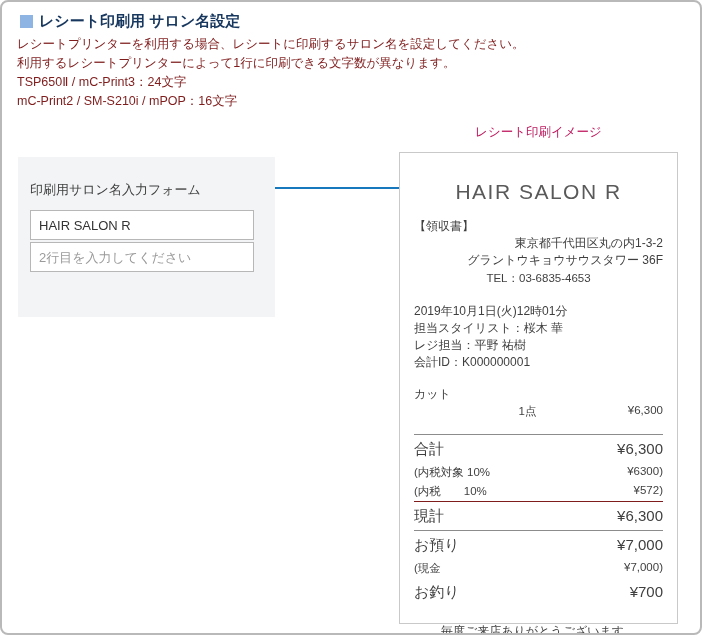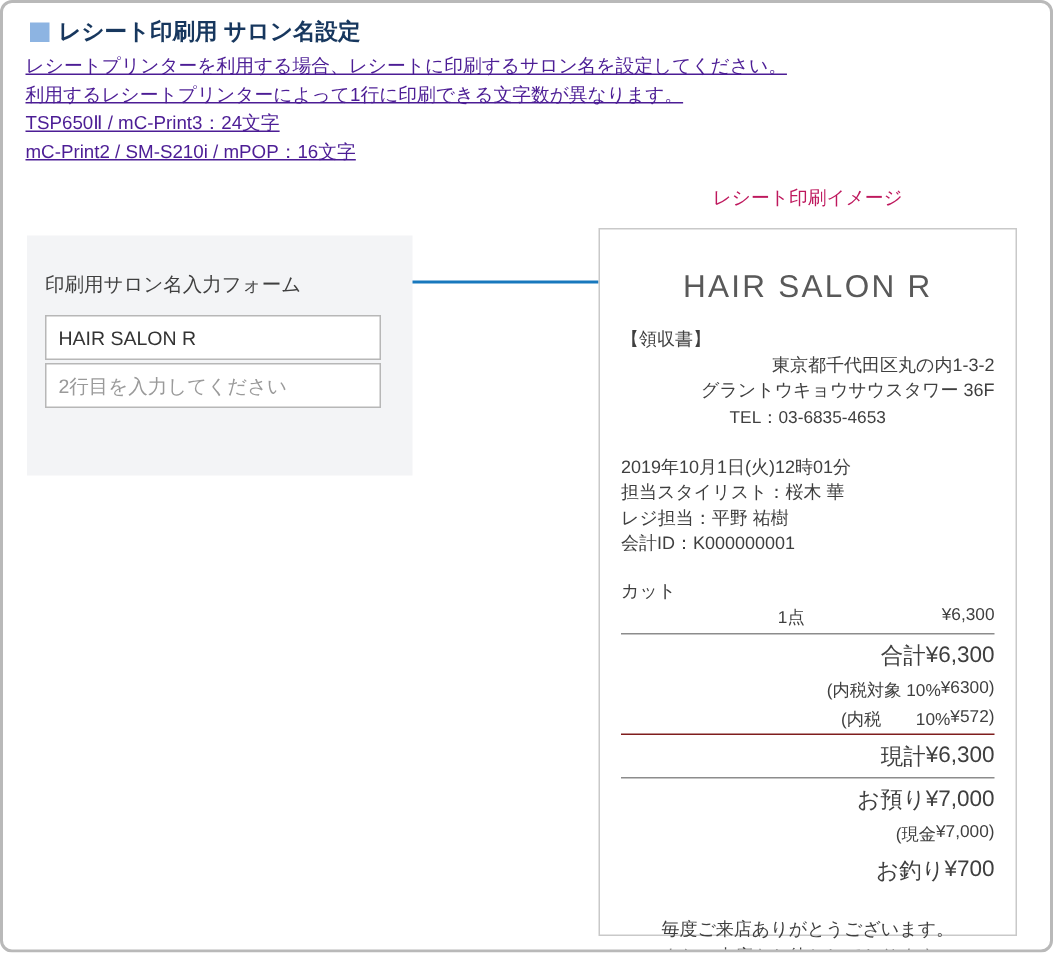--- a/index.html
+++ b/index.html
@@ -22,21 +22,21 @@
     position:absolute; left:18px; top:10px;
     display:flex; align-items:center;
     font-size:15px; font-weight:bold; color:#17375e;
   }
   .title-square {
     display:inline-block; width:13px; height:13px;
     background:#8db4e2; margin-right:6px;
   }
   .desc {
     position:absolute; left:15px; top:33px;
-    font-size:12.5px; color:#4c1d95; line-height:19px;text-decoration:underline;
+    font-size:12.5px; color:#7f1d1d; line-height:19px;
   }
   
   .form-panel {
     position:absolute; left:16px; top:155px;
     width:257px; height:160px;
     background:#f3f4f6;
     padding:24px 12px 0 12px;
   }
   .form-title {
     font-size:13px; font-weight:normal; color:#3f3f3f;
@@ -85,25 +85,25 @@
   }
   .r-doctype { margin-top:14px; text-align:left; font-size:12px; }
   .r-center  { text-align:right; line-height:17px; font-size:12px; }
   .r-tel     { text-align:center; font-size:11.5px; margin-top:2px; }
   .r-info    { margin-top:17px; line-height:17px; font-size:12px; }
   .r-items   { margin-top:15px; }
   .r-itemname{ font-size:12px; }
   .r-itemrow {
     display:flex; font-size:11.5px;
     border-bottom:1px solid #8c8c8c;
-    padding-bottom:3px; margin-top:1px;
+    padding-bottom:15px; margin-top:1px;
   }
   .r-itemrow .qty { margin-left:42%; }
   .r-itemrow .amt { margin-left:auto; }
-  .row { display:flex; justify-content:flex-end; }
+  .row { display:flex; justify-content:space-between; }
   .row-big   { font-size:15px; padding:5px 0 4px 0; }
   .row-small { font-size:11.5px; padding:2px 0; }
   .line-top    { border-top:1px solid #7f1d1d; }
   .line-bottom { border-bottom:1px solid #8c8c8c; }
   .r-footer { margin-top:16px; text-align:center; font-size:12px; line-height:18px; }
 </style>
 </head>
 <body>
 
 <div class="frame">

